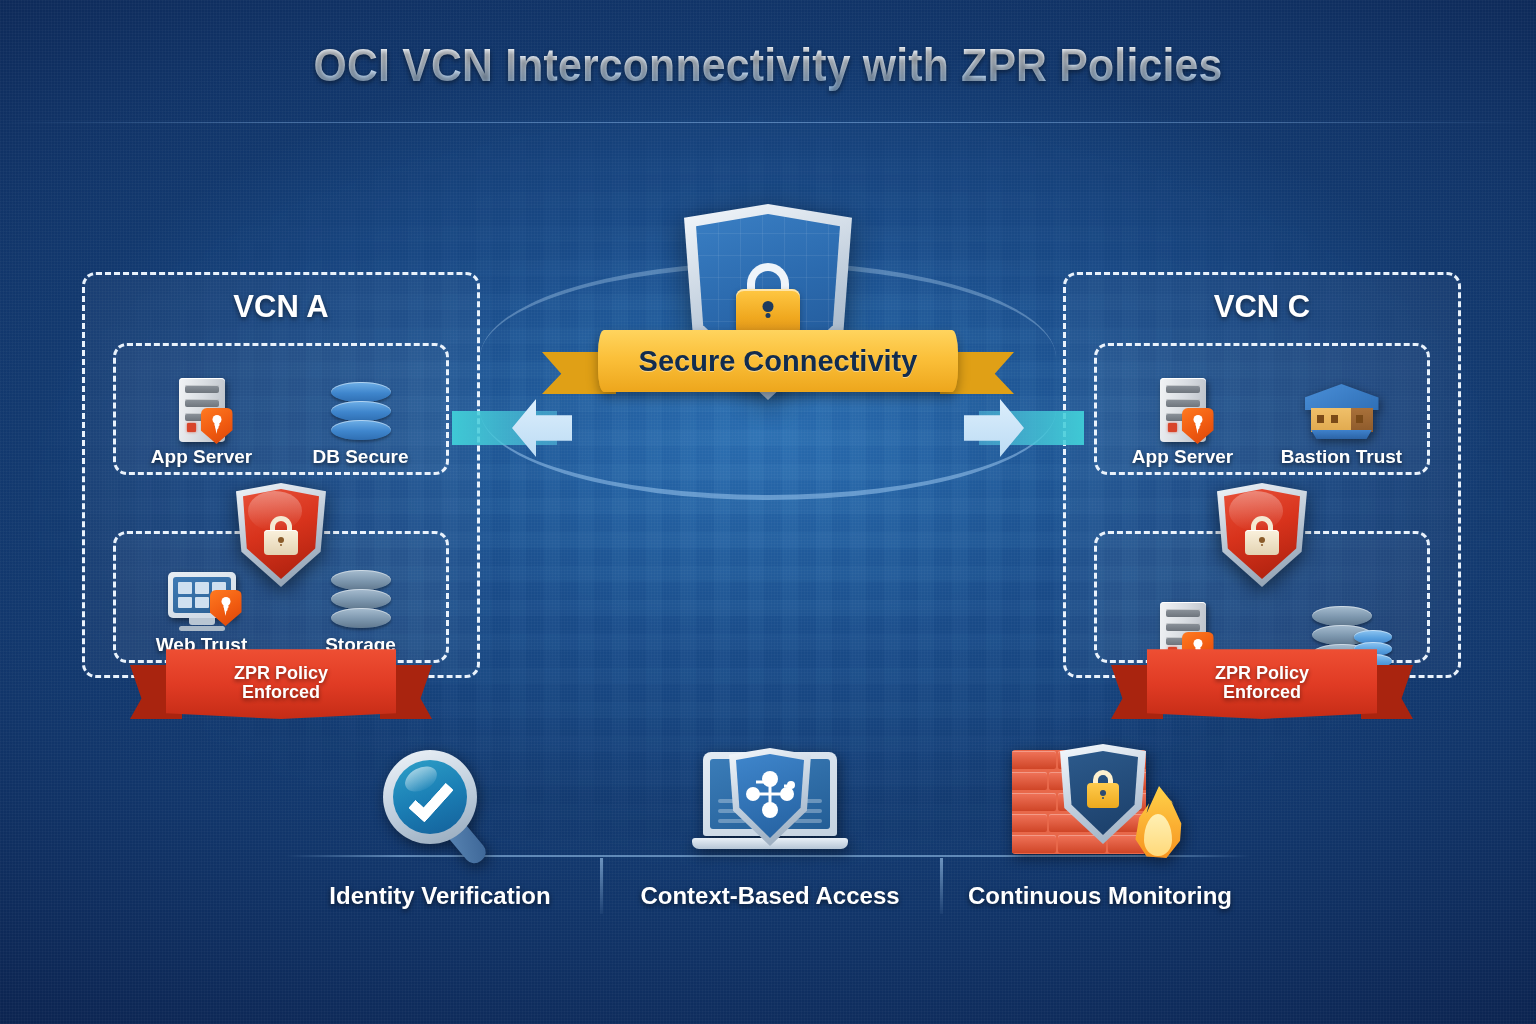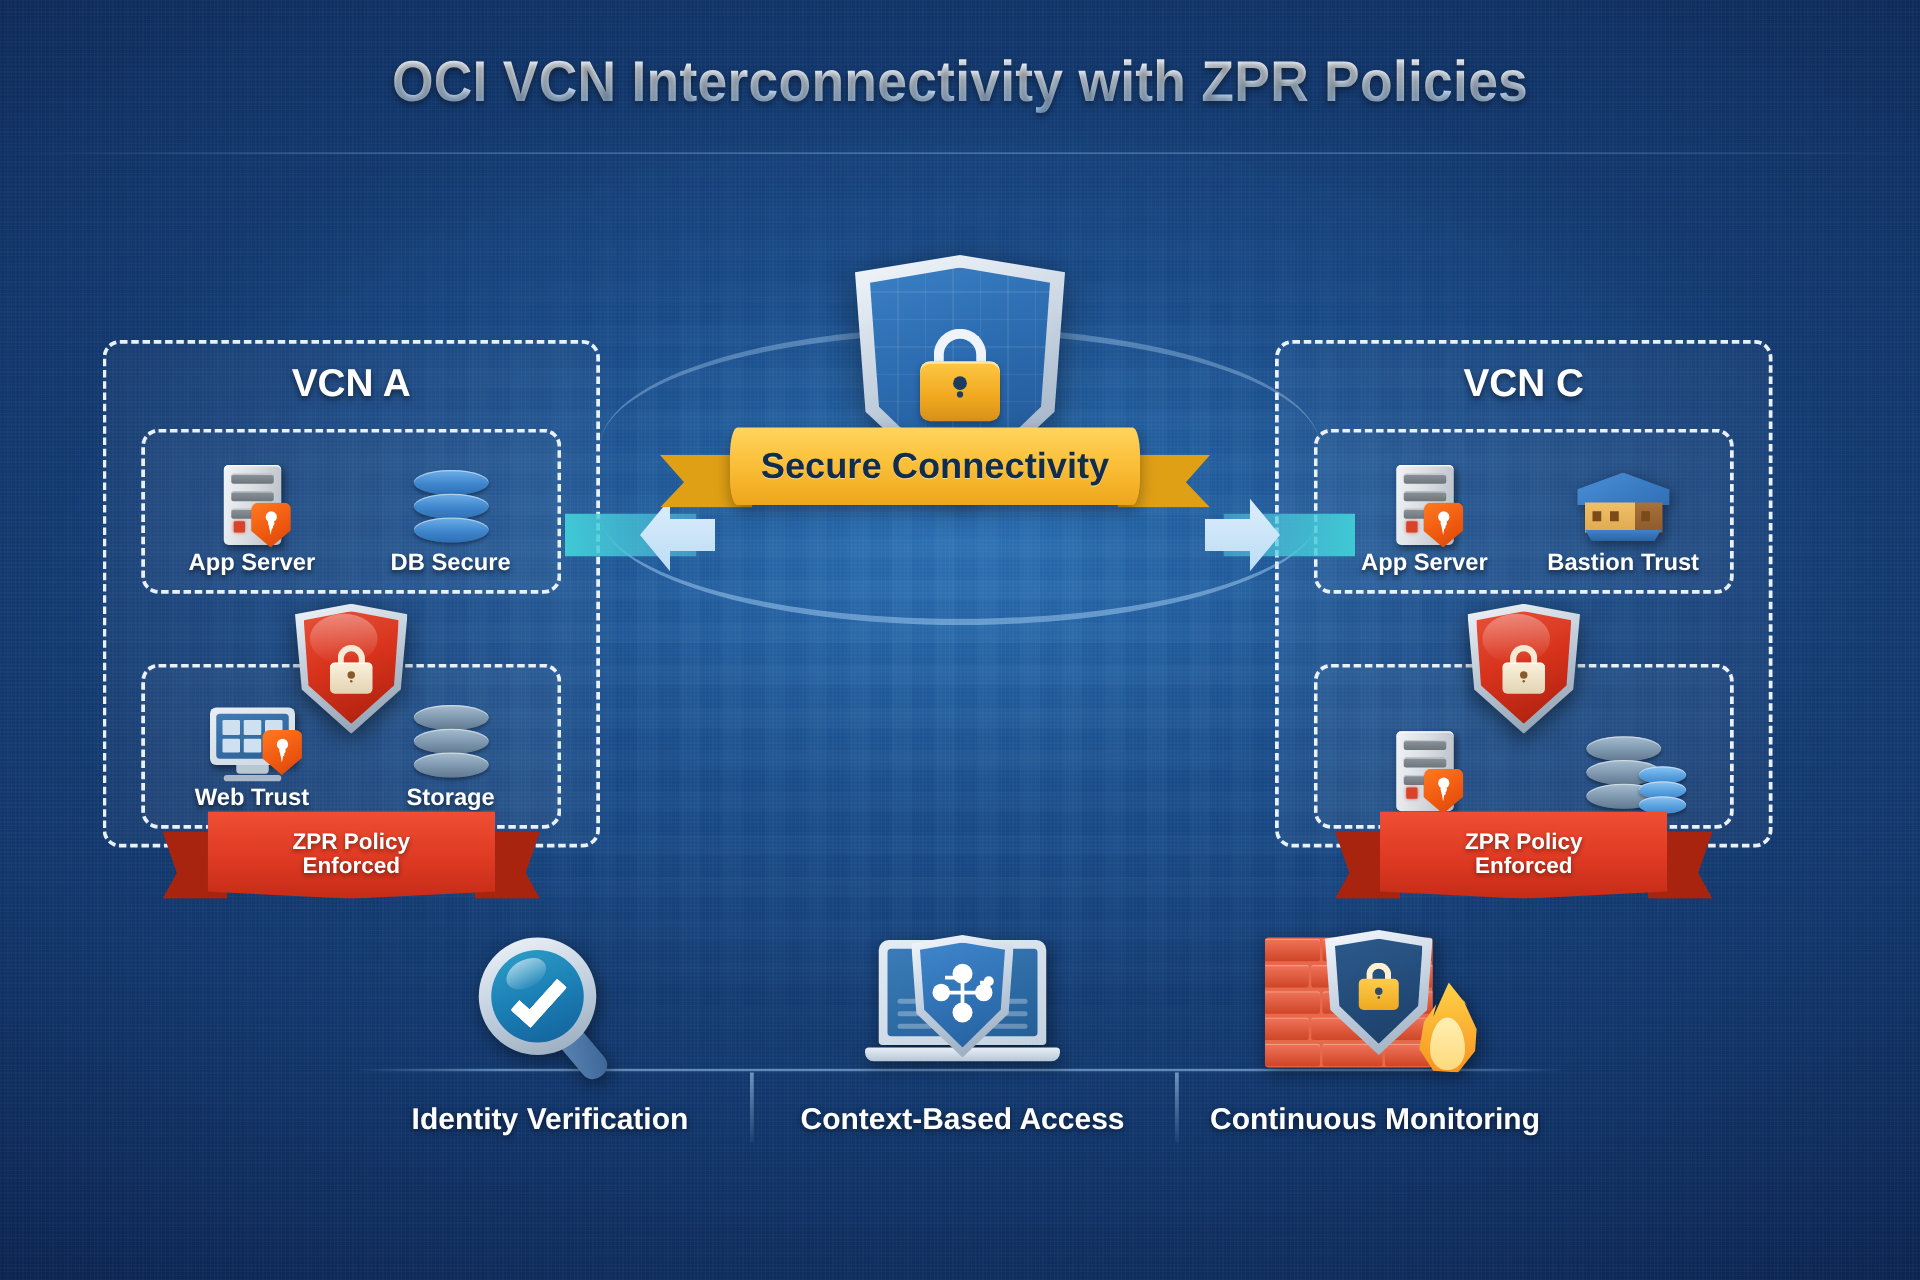--- a/index.html
+++ b/index.html
@@ -42,35 +42,35 @@
     transform:scaleX(.93);
   }
 
   
   .vcn{
     position:absolute;top:272px;height:406px;
     border:3px dashed #e9f2fc;border-radius:14px;
     background:rgba(255,255,255,0.035);
   }
   #vcn-a{left:82px;width:398px;}
-  #vcn-c{left:1020px;width:398px;}
+  #vcn-c{left:1063px;width:398px;}
   .vcn-title{
     position:absolute;top:14px;left:0;right:0;text-align:center;
     color:#fff;font-size:31px;font-weight:bold;text-shadow:0 2px 5px rgba(0,0,0,.5);
   }
   .subnet{
     position:absolute;left:28px;right:28px;height:132px;
     border:3px dashed #e9f2fc;border-radius:14px;
     background:rgba(255,255,255,0.03);
   }
   .subnet.top{top:68px;}
   .subnet.bottom{top:256px;}
   .nodes{
     position:absolute;left:0;right:0;top:10px;height:112px;
-    display:flex;justify-content:space-around;align-items:center;padding:0 14px;gap:16px;
+    display:flex;justify-content:space-around;align-items:flex-end;padding:0 14px;gap:16px;
   }
   .node{display:flex;flex-direction:column;align-items:center;width:130px;position:relative;}
   .node .glyph{height:74px;display:flex;align-items:flex-end;justify-content:center;position:relative;}
   .node .lbl{margin-top:4px;color:#fff;font-size:19px;font-weight:bold;white-space:nowrap;text-shadow:0 2px 4px rgba(0,0,0,.55);}
 
   
   .srv{width:46px;height:64px;border-radius:4px;position:relative;
        background:linear-gradient(100deg,#f2f4f6 0%,#d9dde2 48%,#b6bcc4 100%);
        box-shadow:2px 3px 6px rgba(0,0,0,.45), inset 0 1px 0 #fff;}
   .srv i{position:absolute;left:6px;right:6px;height:8px;border-radius:2px;
@@ -165,21 +165,21 @@
     background-image:repeating-linear-gradient(90deg,rgba(255,255,255,.22) 0 1px,transparent 1px 22px),
                      repeating-linear-gradient(0deg,rgba(255,255,255,.22) 0 1px,transparent 1px 22px);
     clip-path:polygon(50% 100%,5% 64%,0% 7%,50% 0%,100% 7%,95% 64%);}
   .gold-lock{position:absolute;left:50%;top:30%;transform:translateX(-50%);width:64px;}
   .gold-lock .sh{width:42px;height:30px;margin:0 auto;border:8px solid #eef4fa;border-bottom:none;border-radius:21px 21px 0 0;}
   .gold-lock .bd{width:64px;height:48px;border-radius:8px;margin-top:-4px;position:relative;
     background:linear-gradient(180deg,#ffc844,#f0a81f 60%,#d8901a);box-shadow:inset 0 2px 0 rgba(255,255,255,.55),0 3px 6px rgba(0,0,0,.3);}
   .gold-lock .bd::after{content:"";position:absolute;left:50%;top:12px;transform:translateX(-50%);
     width:11px;height:11px;border-radius:50%;background:#1d3b5e;box-shadow:0 9px 0 -3px #1d3b5e;}
 
-  .gold-ribbon{position:absolute;left:584px;top:330px;width:328px;height:62px;z-index:9;margin-top:12px;}
+  .gold-ribbon{position:absolute;left:598px;top:330px;width:360px;height:62px;z-index:9;}
   .gold-ribbon .tail{position:absolute;top:22px;width:74px;height:42px;background:#e0a016;}
   .gold-ribbon .tail.l{left:-56px;clip-path:polygon(0 0,100% 0,100% 100%,0 100%,26% 52%);}
   .gold-ribbon .tail.r{right:-56px;clip-path:polygon(0 0,100% 0,74% 52%,100% 100%,0 100%);}
   .gold-ribbon .body{position:absolute;inset:0;
     background:linear-gradient(180deg,#ffd45e 0%,#fbc03a 45%,#eda61c 100%);
     border-radius:6px/22px;box-shadow:0 5px 12px rgba(0,0,0,.35);
     display:flex;align-items:center;justify-content:center;}
   .gold-ribbon .txt{color:#122c4e;font-size:29px;font-weight:bold;text-shadow:0 1px 0 rgba(255,255,255,.45);}
 
   

